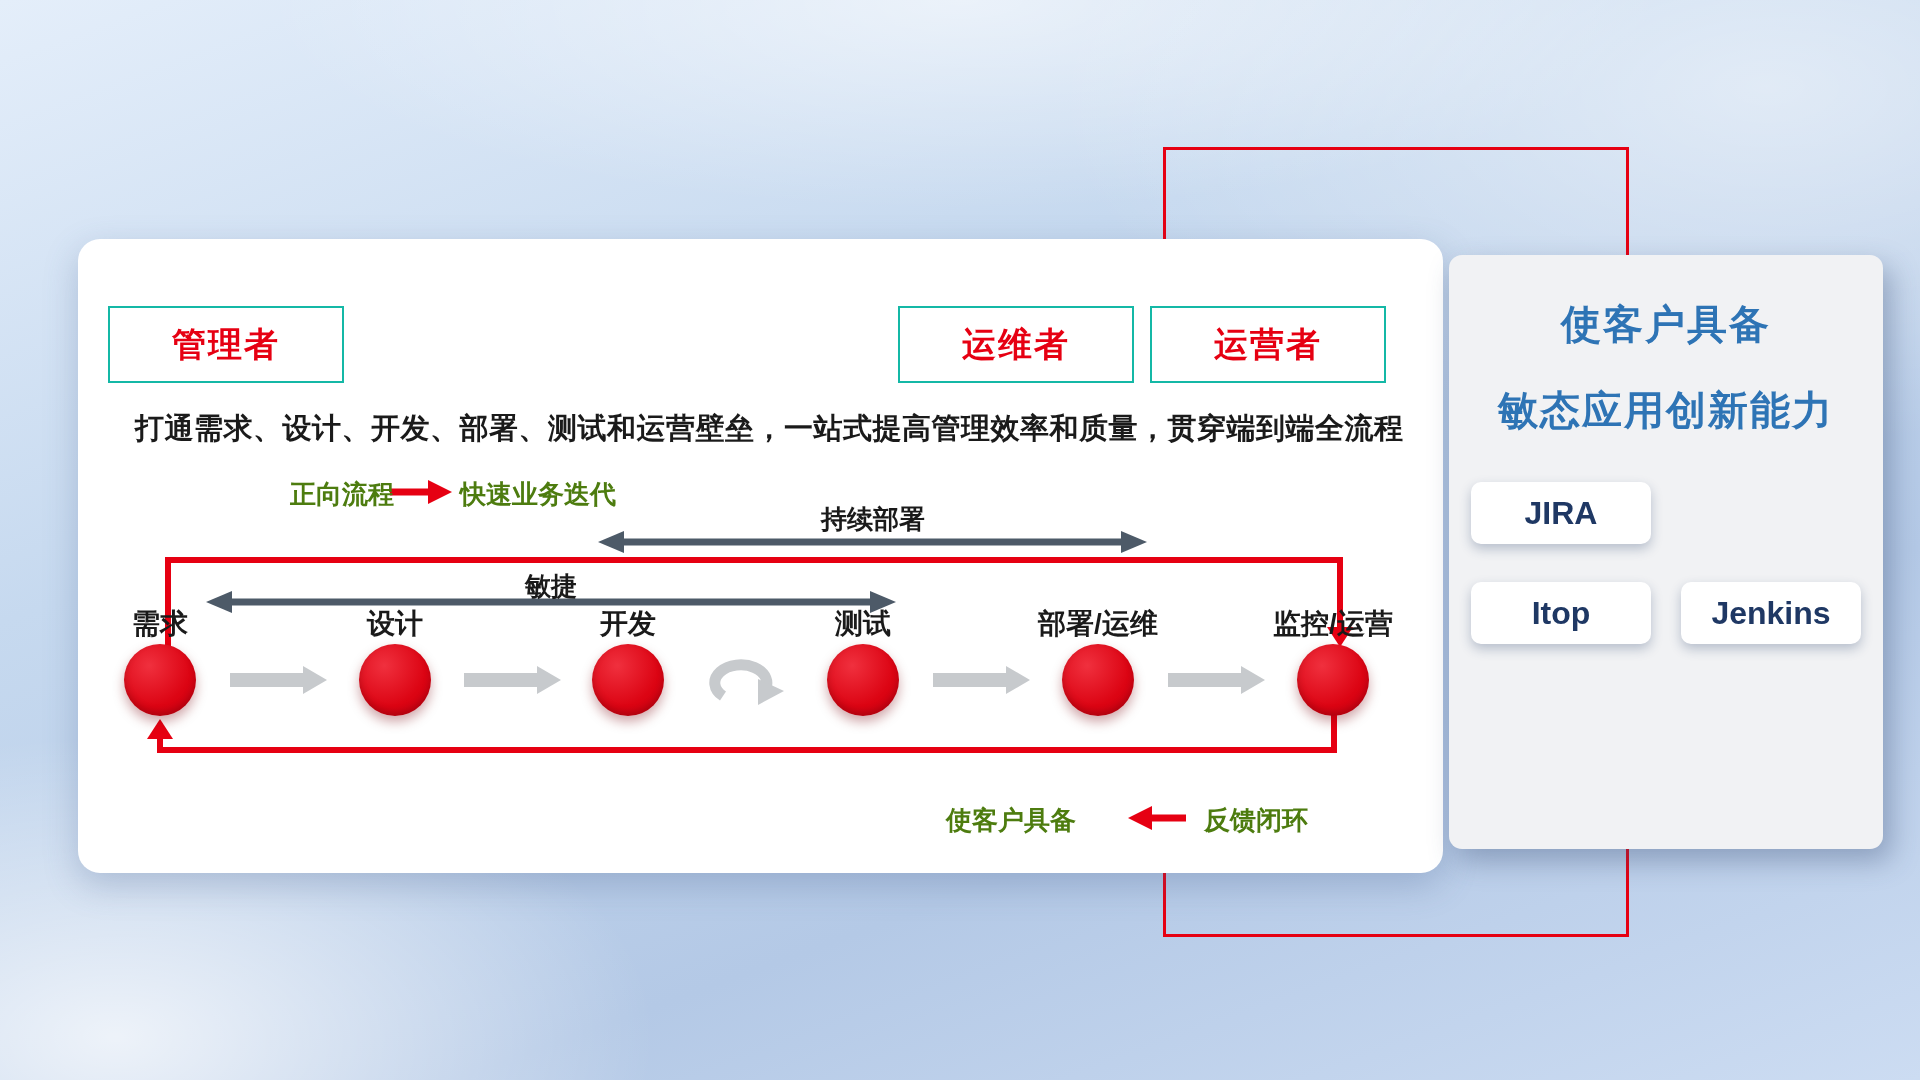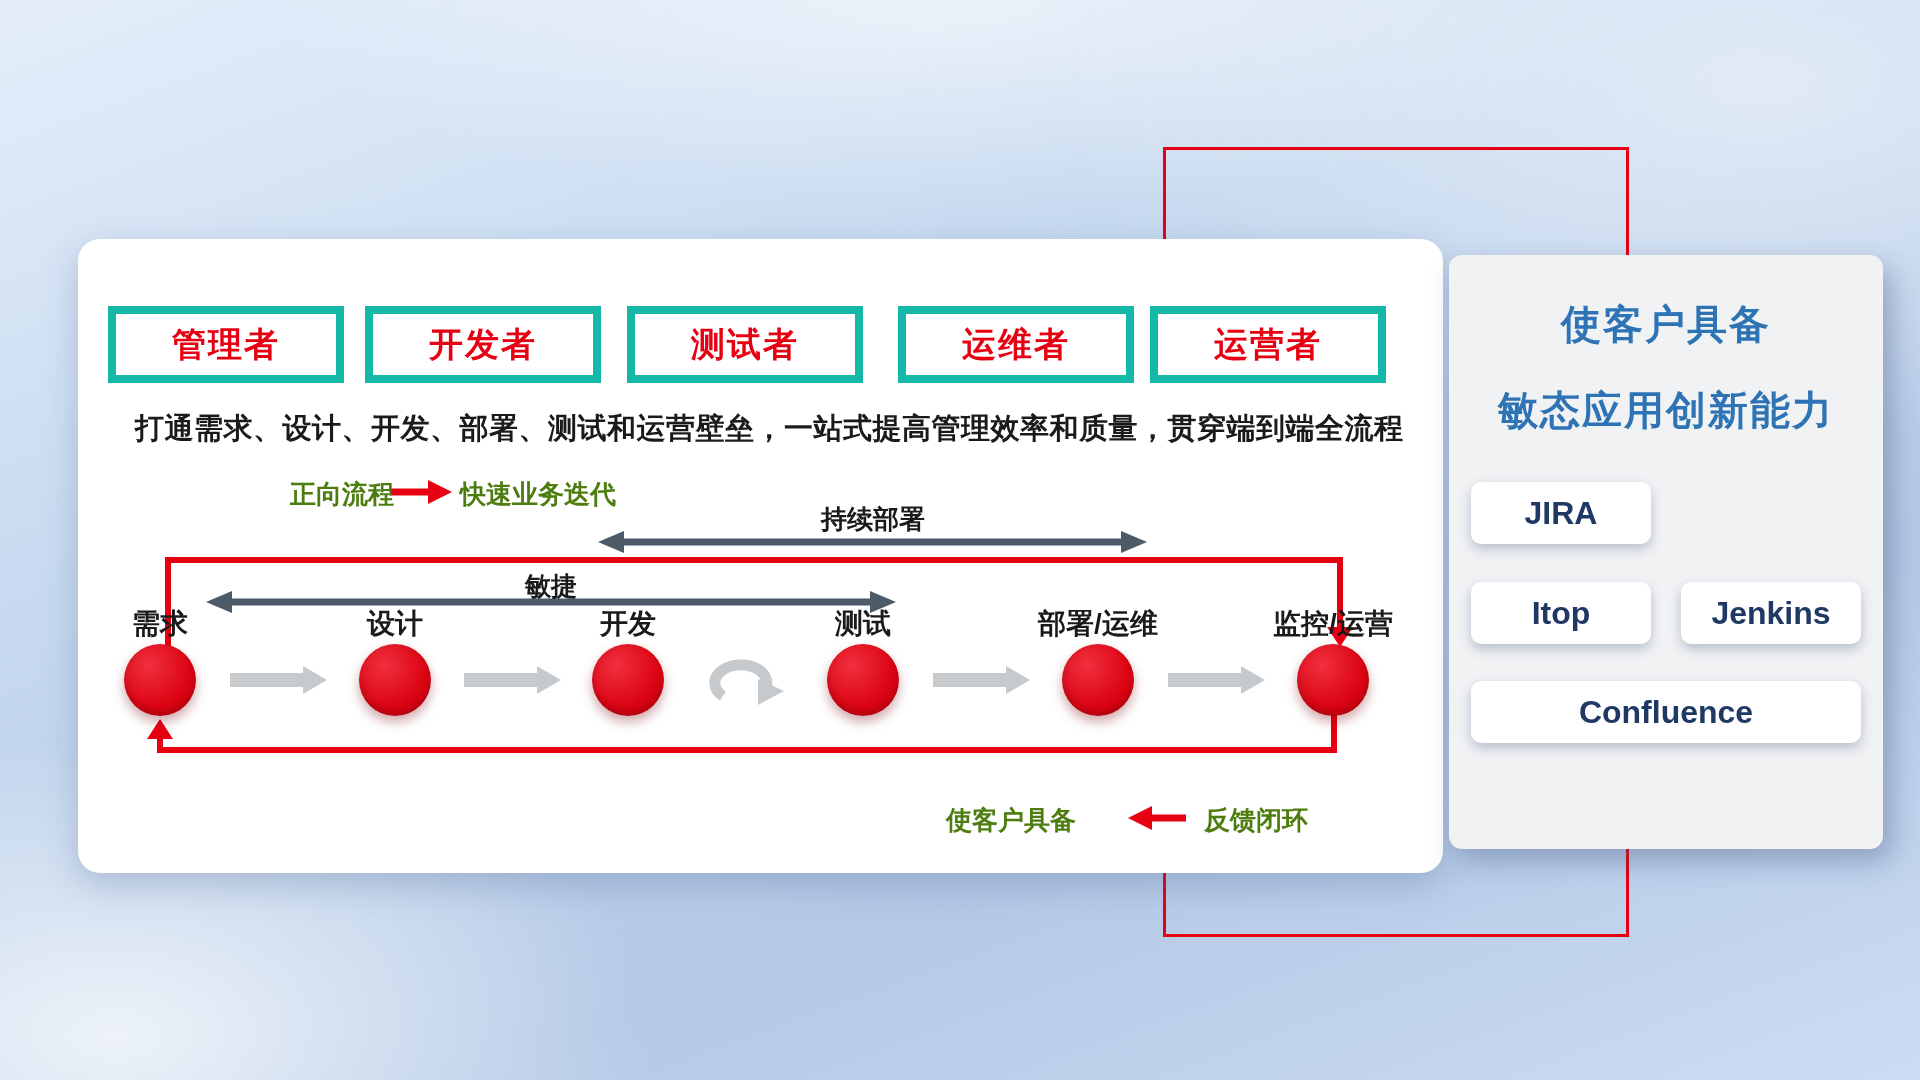--- a/index.html
+++ b/index.html
@@ -19,21 +19,21 @@
     position:absolute;left:1163px;top:147px;width:460px;height:784px;
     border:3px solid #e60012;z-index:1;
   }
   .white-panel{
     position:absolute;left:78px;top:239px;width:1365px;height:634px;
     background:#ffffff;border-radius:22px;z-index:2;
     box-shadow:0 12px 34px rgba(70,95,140,.28);
   }
   .role-box{
     position:absolute;top:67px;width:236px;height:77px;box-sizing:border-box;
-    border:8px solid #14b8a6;background:#ffffff;
+    border:2px solid #14b8a6;background:#ffffff;
     color:#e60012;font-size:34px;font-weight:bold;
     display:flex;align-items:center;justify-content:center;letter-spacing:2px;
   }
   .description{
     position:absolute;left:57px;top:170px;width:1300px;
     color:#1a1a1a;font-size:29px;font-weight:bold;letter-spacing:.5px;white-space:nowrap;
   }
   .flow-svg{position:absolute;left:0;top:0;z-index:1;}
   .flow-label{
     position:absolute;transform:translateX(-50%);white-space:nowrap;
@@ -67,22 +67,20 @@
 </head>
 <body>
 
 <div class="stage">
 
   <div class="red-frame"></div>
 
   <div class="white-panel">
 
     <div class="role-box" style="left:30px">管理者</div>
-    <div class="role-box" style="left:287px">开发者</div>
-    <div class="role-box" style="left:549px">测试者</div>
     <div class="role-box" style="left:820px">运维者</div>
     <div class="role-box" style="left:1072px">运营者</div>
 
     <div class="description">打通需求、设计、开发、部署、测试和运营壁垒，一站式提高管理效率和质量，贯穿端到端全流程</div>
 
     <div class="small-label" style="left:212px;top:238px">正向流程</div>
     <div class="small-label" style="left:382px;top:238px">快速业务迭代</div>
 
     <svg class="flow-svg" width="1365" height="634" viewBox="0 0 1365 634">
 
@@ -161,16 +159,15 @@
     <div class="small-label" style="left:1126px;top:564px">反馈闭环</div>
   </div>
 
   <div class="gray-panel">
     <div class="panel-title" style="top:42px">使客户具备</div>
     <div class="panel-title" style="top:128px">敏态应用创新能力</div>
 
     <div class="tool-btn" style="left:22px;top:227px;width:180px">JIRA</div>
     <div class="tool-btn" style="left:22px;top:327px;width:180px">Itop</div>
     <div class="tool-btn" style="left:232px;top:327px;width:180px">Jenkins</div>
-    <div class="tool-btn" style="left:22px;top:426px;width:390px">Confluence</div>
   </div>
 
 </div>
 
 </body></html>

